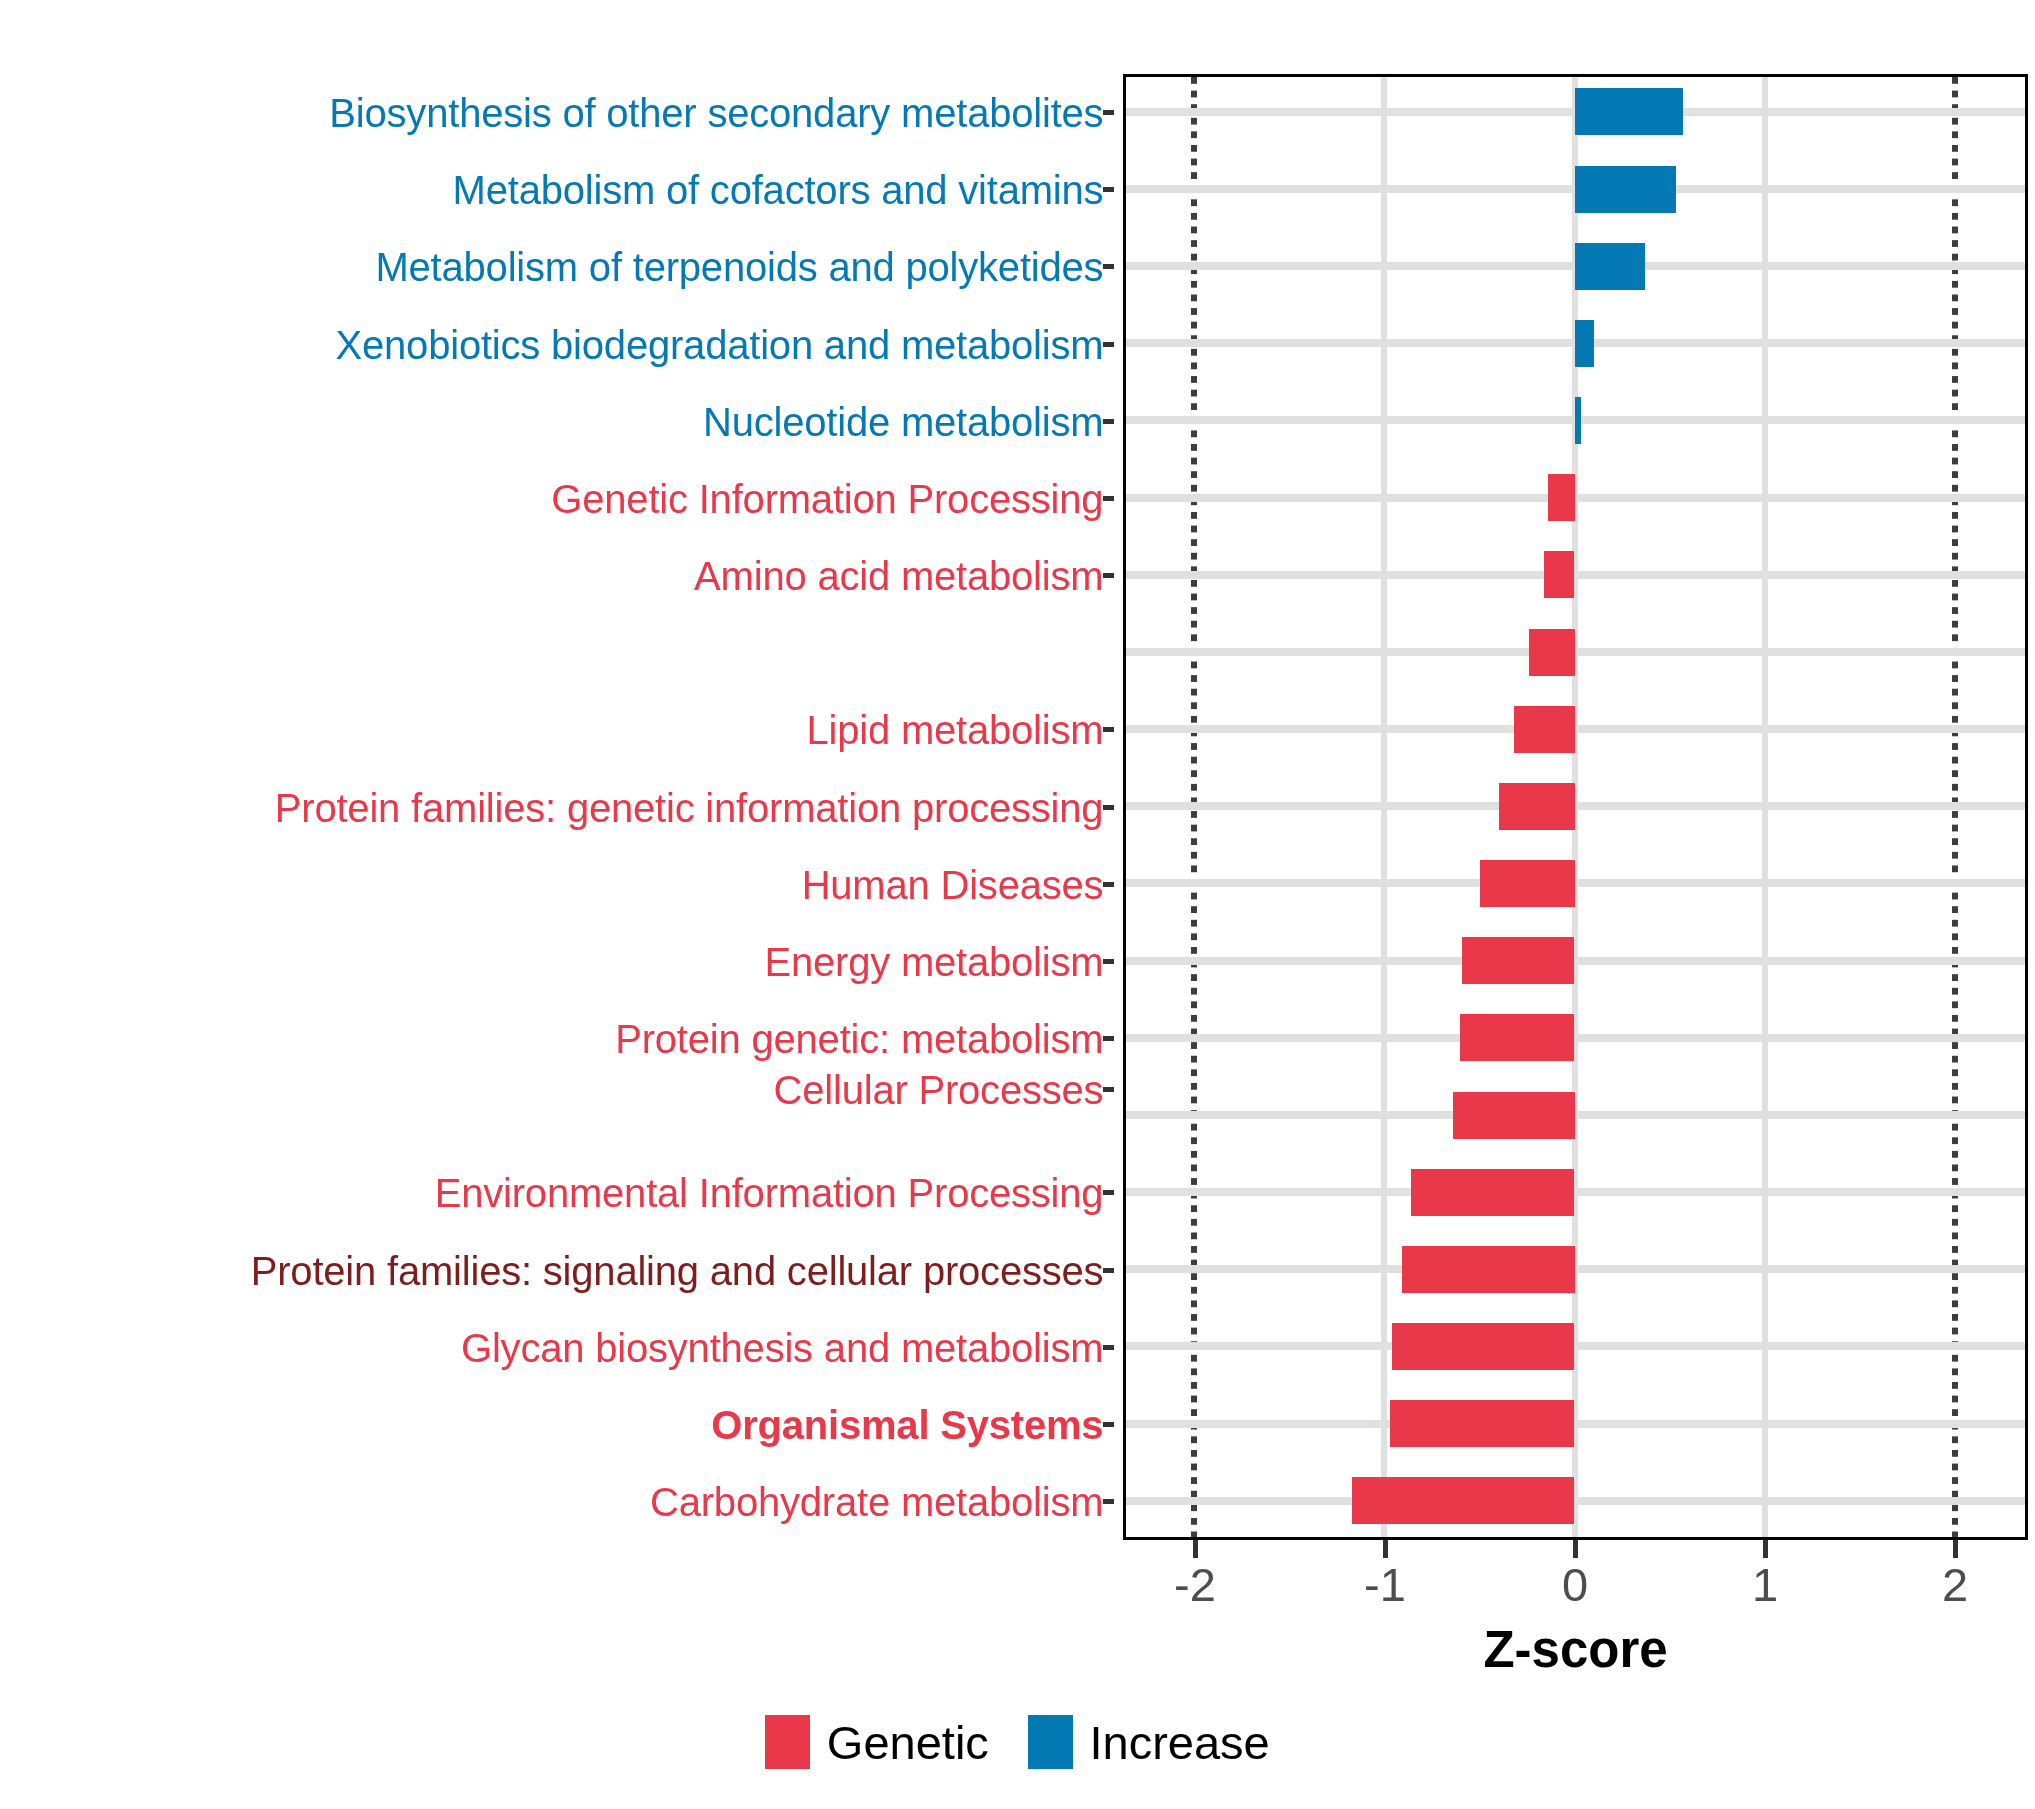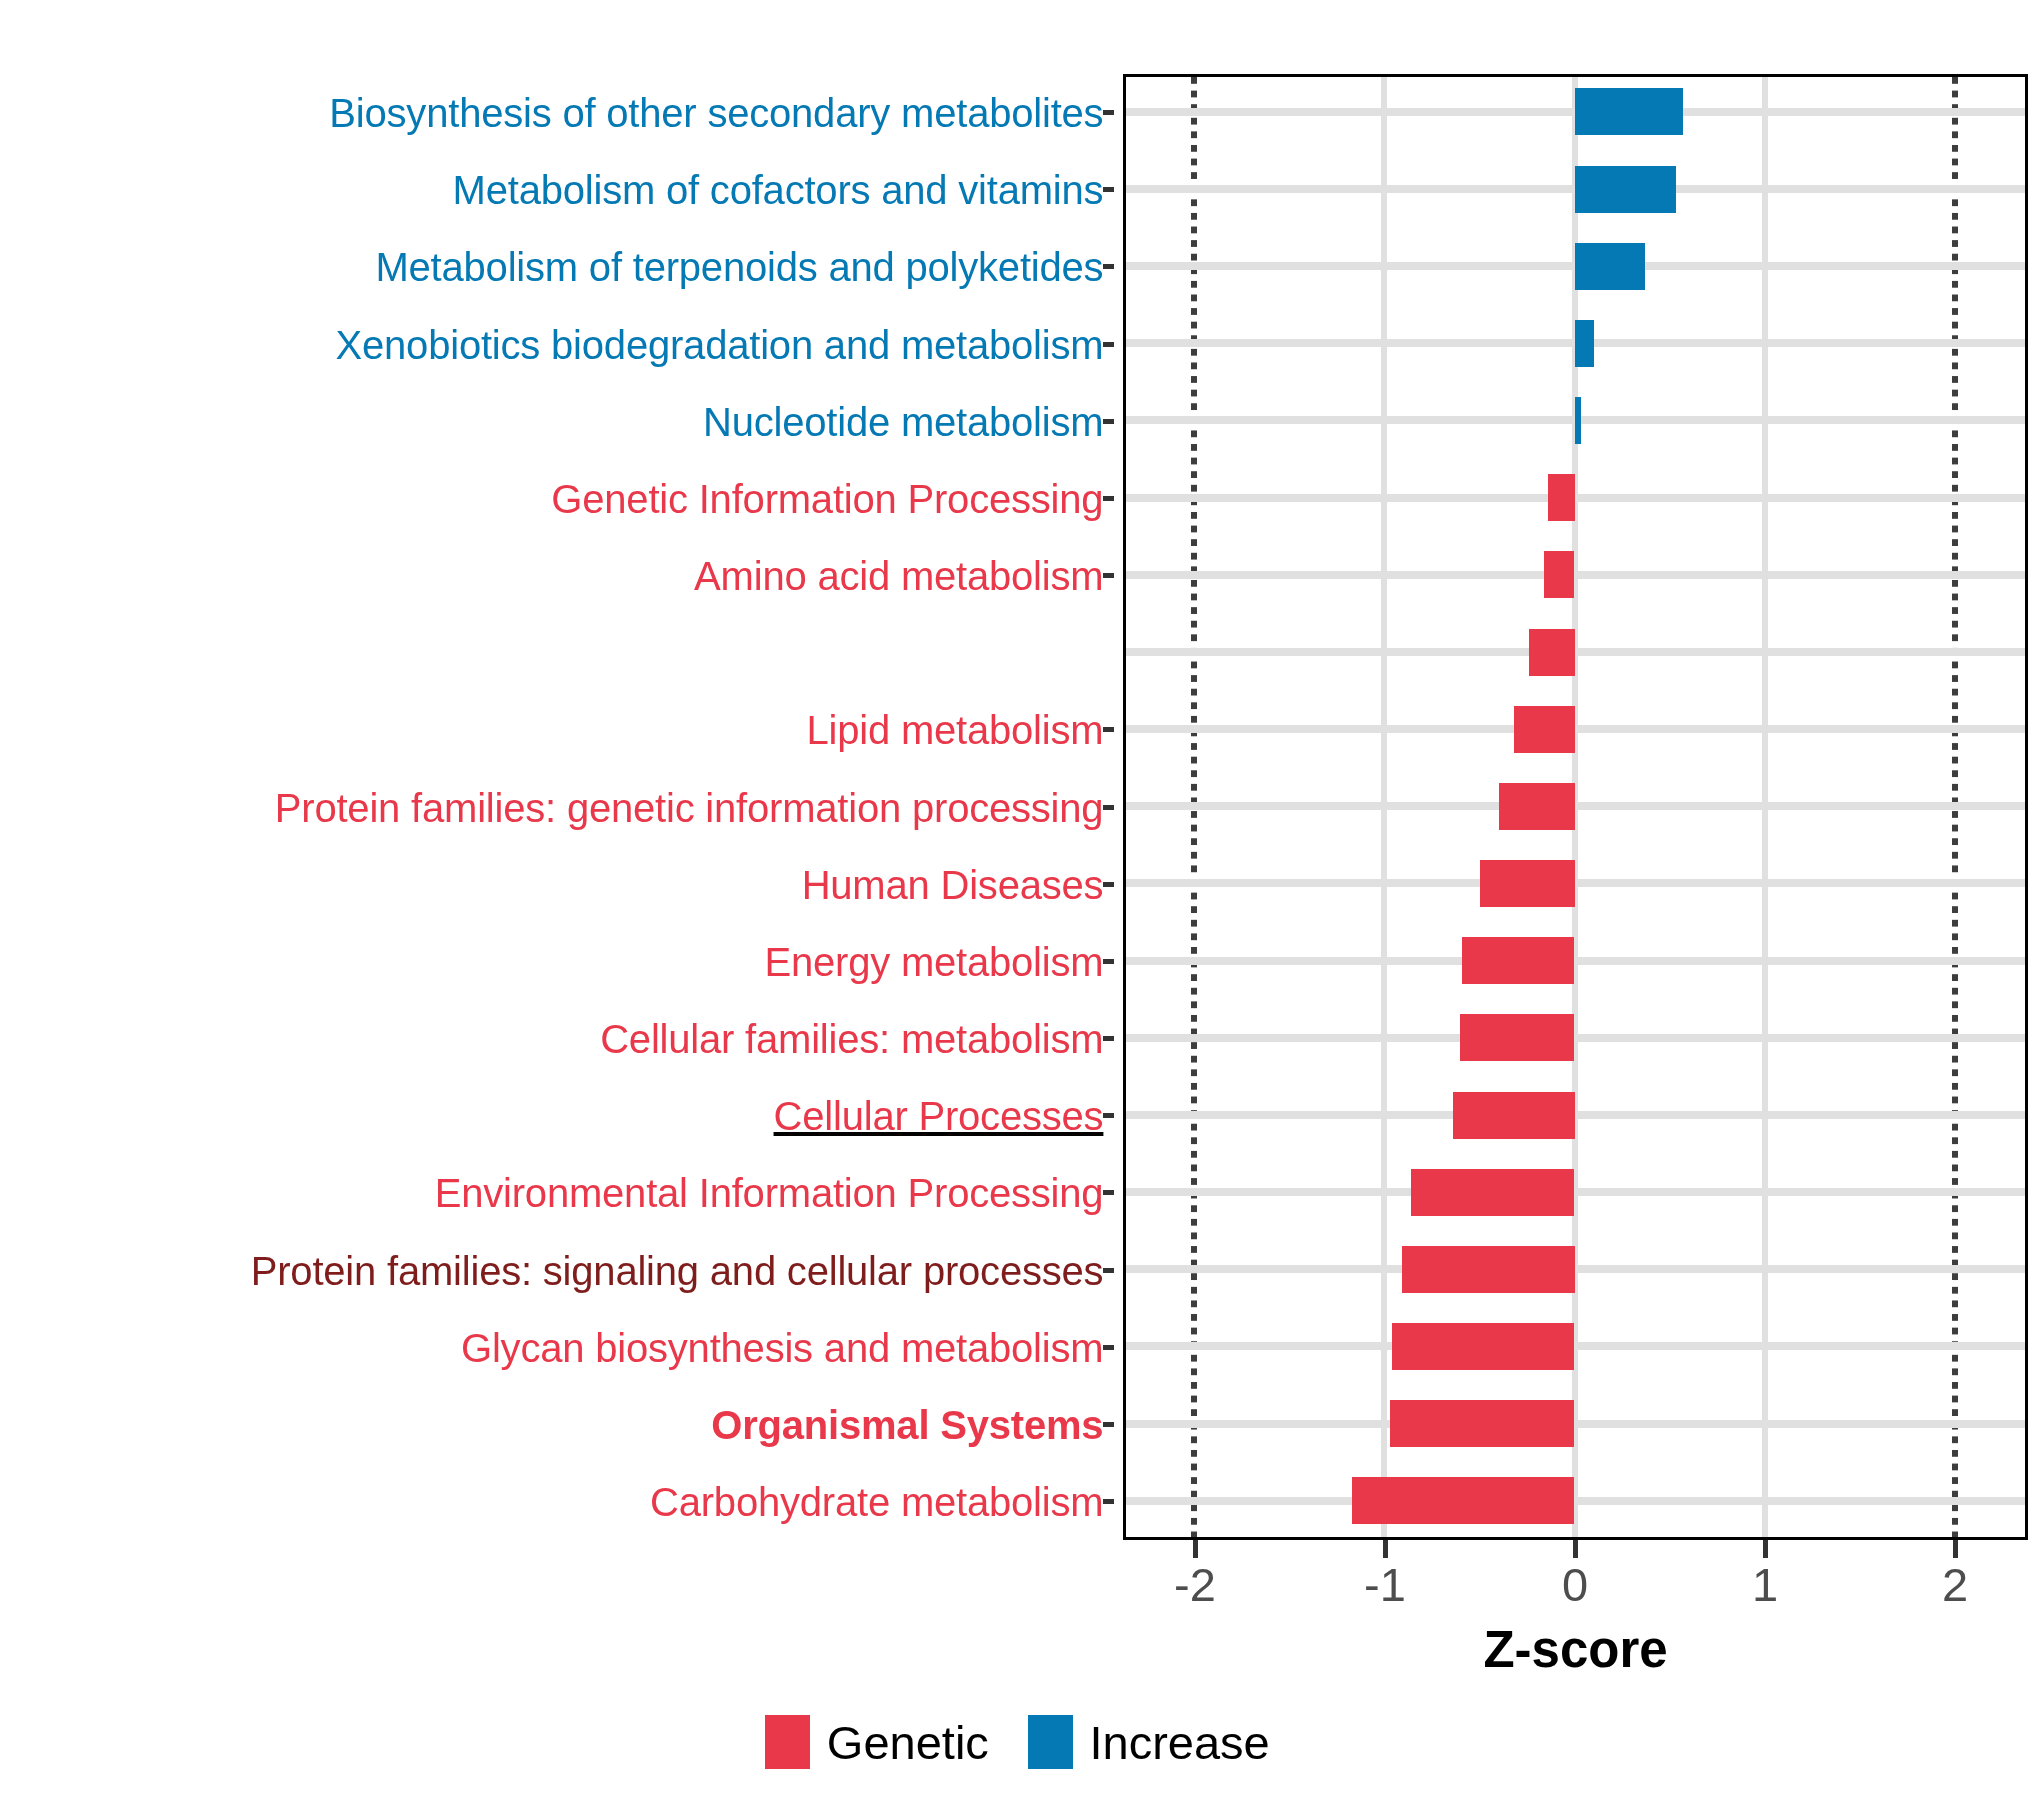--- a/index.html
+++ b/index.html
@@ -192,24 +192,24 @@
       </div>
       <div class="ylabel-row" style="top: 772px;">
         <span class="ylabel-text" style="color: rgb(232, 56, 74);">Human Diseases</span>
         <div class="ytick" style="top: 36px;"></div>
       </div>
       <div class="ylabel-row" style="top: 849px;">
         <span class="ylabel-text" style="color: rgb(232, 56, 74);">Energy metabolism</span>
         <div class="ytick" style="top: 36px;"></div>
       </div>
       <div class="ylabel-row" style="top: 926px;">
-        <span class="ylabel-text" style="color: rgb(232, 56, 74);">Cellular families: metabolism</span>
-        <div class="ytick" style="top: 36px;"></div>
-      </div>
-      <div class="ylabel-row" style="top: 1003px; text-decoration: underline;">
+        <span class="ylabel-text" style="color: rgb(232, 56, 74);">Protein genetic: metabolism</span>
+        <div class="ytick" style="top: 36px;"></div>
+      </div>
+      <div class="ylabel-row" style="top: 977px;">
         <span class="ylabel-text" style="color: rgb(232, 56, 74);">Cellular Processes</span>
         <div class="ytick" style="top: 36px;"></div>
       </div>
       <div class="ylabel-row" style="top: 1080px;">
         <span class="ylabel-text" style="color: rgb(232, 56, 74);">Environmental Information Processing</span>
         <div class="ytick" style="top: 36px;"></div>
       </div>
       <div class="ylabel-row" style="top: 1158px;">
         <span class="ylabel-text" style="color: #7f1d1d;">Protein families: signaling and cellular processes</span>
         <div class="ytick" style="top: 36px;"></div>

